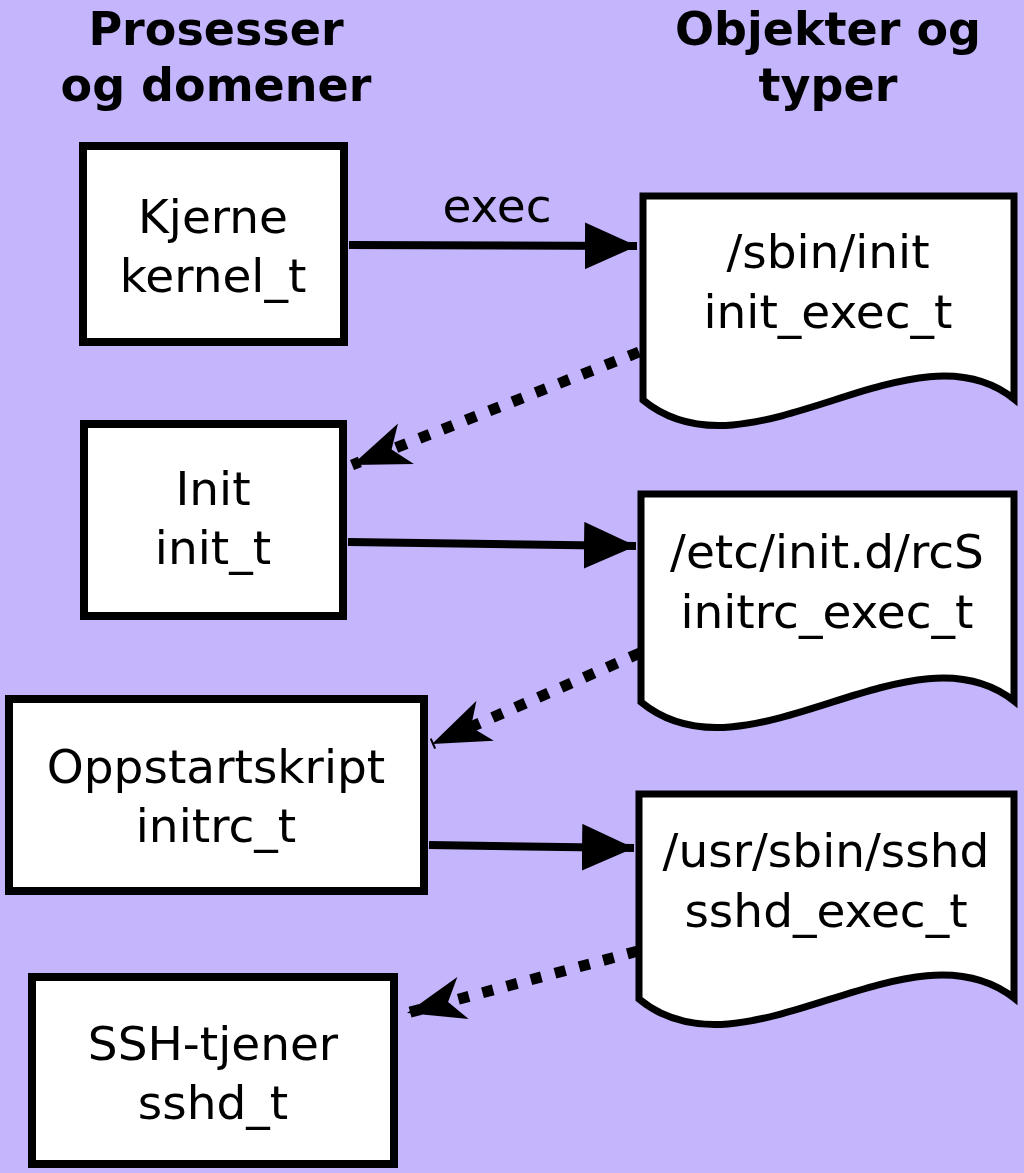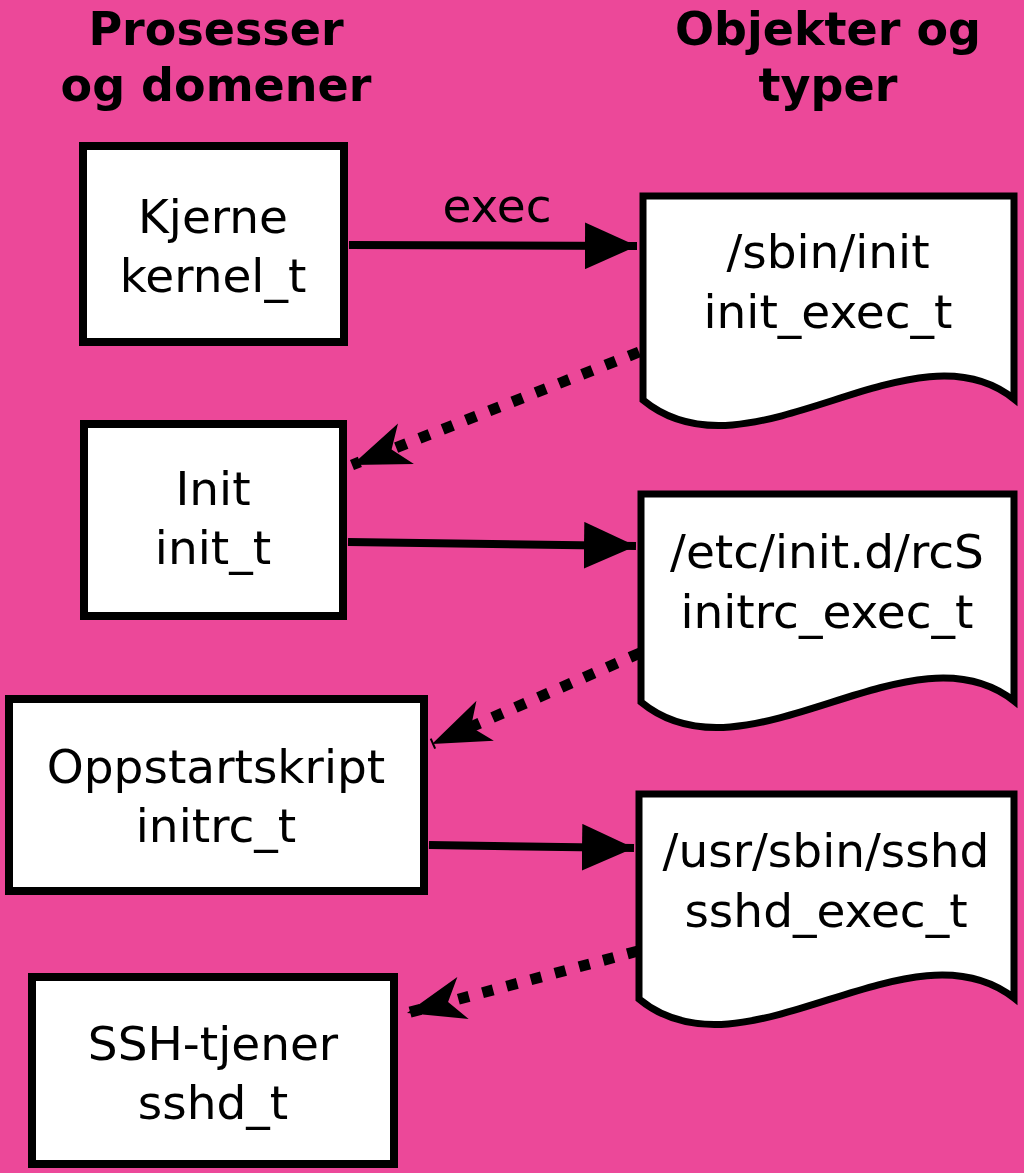--- a/index.html
+++ b/index.html
@@ -4,21 +4,21 @@
 <style>
   html, body {
     margin: 0;
     padding: 0;
     background: #ffffff;
   }
   .canvas {
     position: relative;
     width: 1024px;
     height: 1173px;
-    background: #ec4899;
+    background: #c4b5fd;
     overflow: hidden;
   }
   svg {
     display: block;
     width: 1024px;
     height: 1173px;
   }
   text {
     font-family: "DejaVu Sans", "Liberation Sans", sans-serif;
     fill: #000000;

